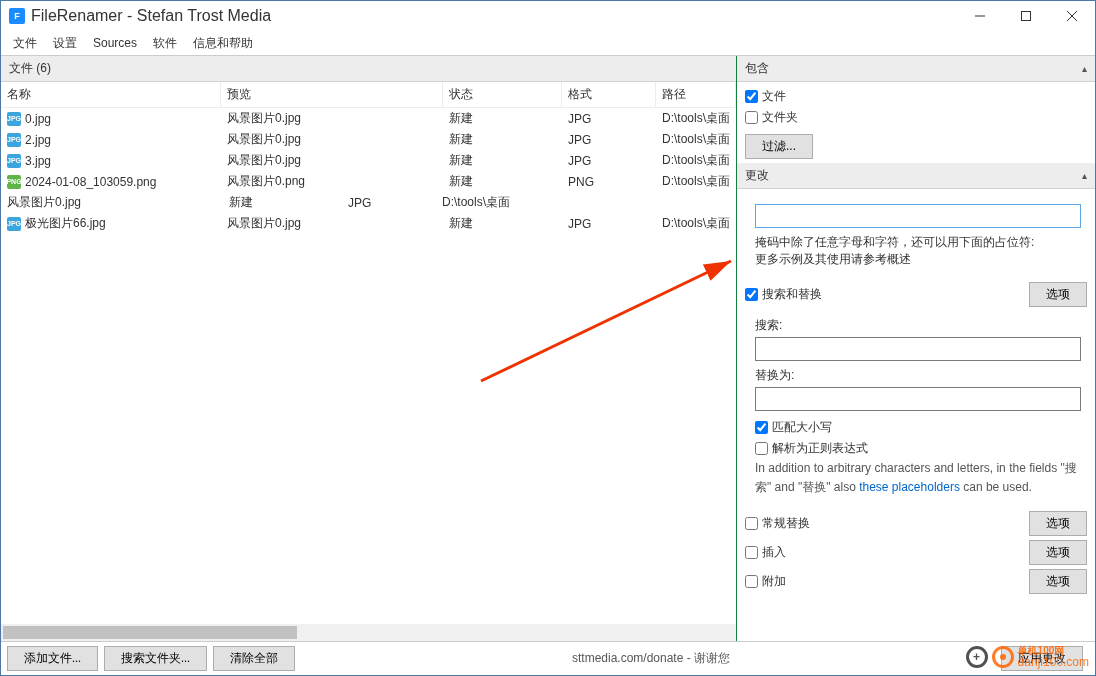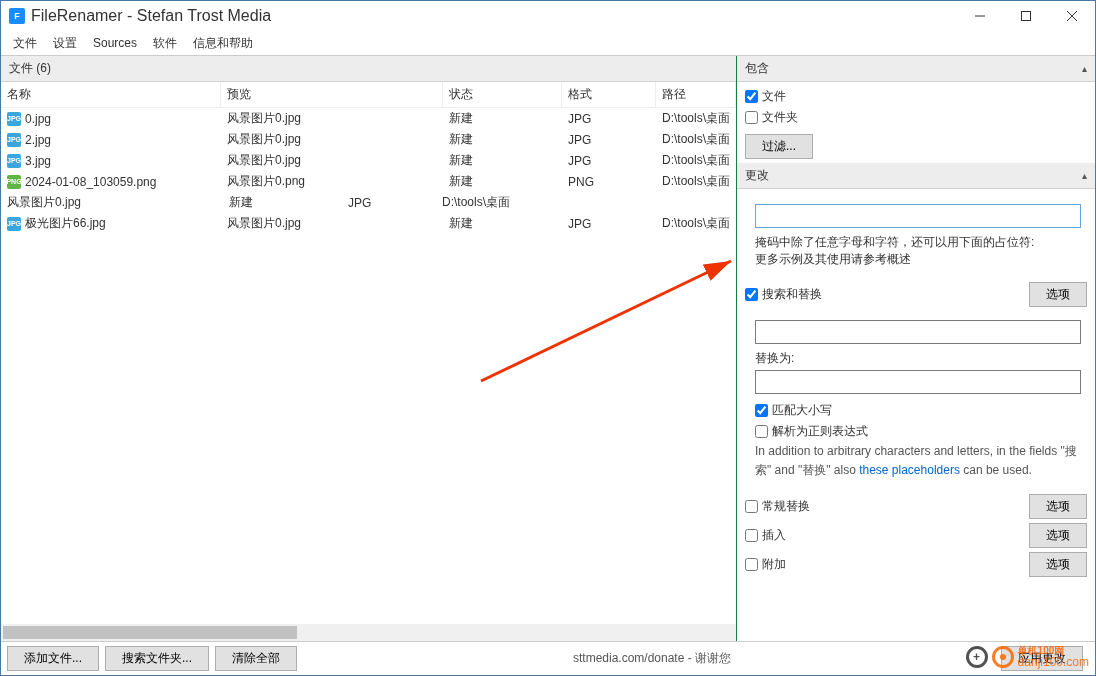--- a/index.html
+++ b/index.html
@@ -44,21 +44,21 @@
 .change-scroll::-webkit-scrollbar-track { background: #f0f0f0; }
 .change-scroll::-webkit-scrollbar-thumb { background: #c1c1c1; }
 .sub-box { padding: 8px 6px 12px 10px; }
 .input-line { width: 100%; border: 1px solid #7a7a7a; padding: 4px; font-family: inherit; font-size: 12px; margin: 3px 0 6px 0; }
 .input-line.blue { border: 1px solid #60a7e8; }
 .sub-head { display: flex; align-items: center; padding: 2px 0; }
 .sub-head .sp { flex: 1; }
 .link { color: #0066cc; cursor: pointer; }
 .desc { color: #555; line-height: 1.6; }
 .footer { height: 34px; border-top: 1px solid #ccc; display: flex; align-items: center; padding: 0 6px; background: #fff; }
-.footer .btn { margin-right: 6px; }
+.footer .btn { margin-right: 6px; font-family: Liberation Serif, serif; }
 .footer .sp { flex: 1; }
 .donate { color: #555; }
 .arrow-annot { position: absolute; left: 470px; top: 250px; pointer-events: none; }
 .watermark { position: absolute; right: 6px; bottom: 6px; display: flex; align-items: center; gap: 4px; opacity: .85; }
 .wm-circle { width: 22px; height: 22px; border: 3px solid #333; border-radius: 50%; display: flex; align-items: center; justify-content: center; }
 .wm-circle.inner { width: 22px; height: 22px; border-color: #f60; position: relative; }
 .wm-dot { width: 6px; height: 6px; background: #f60; border-radius: 50%; }
 .wm-text { display: flex; flex-direction: column; font-size: 10px; line-height: 1.1; }
 .wm-text .t1 { color: #f60; font-weight: bold; }
 .wm-text .t2 { color: #f60; font-size: 12px; }
@@ -205,20 +205,21 @@
 
       <div class="sub-head">
         <label class="chk-row">
             <input type="checkbox" id="chk-sr" checked="" style="">
             <span>搜索和替换</span>
           </label>
         <span class="sp"></span>
         <button class="btn">选项</button>
       </div>
       <div class="sub-box">
+        <div>搜索:</div>
         <input class="input-line" value="" style="">
         <div>替换为:</div>
         <input class="input-line" value="" style="">
         <label class="chk-row">
             <input type="checkbox" id="chk-case" checked="" style="">
             <span>匹配大小写</span>
           </label>
         <label class="chk-row">
             <input type="checkbox" id="chk-regex" style="">
             <span>解析为正则表达式</span>

